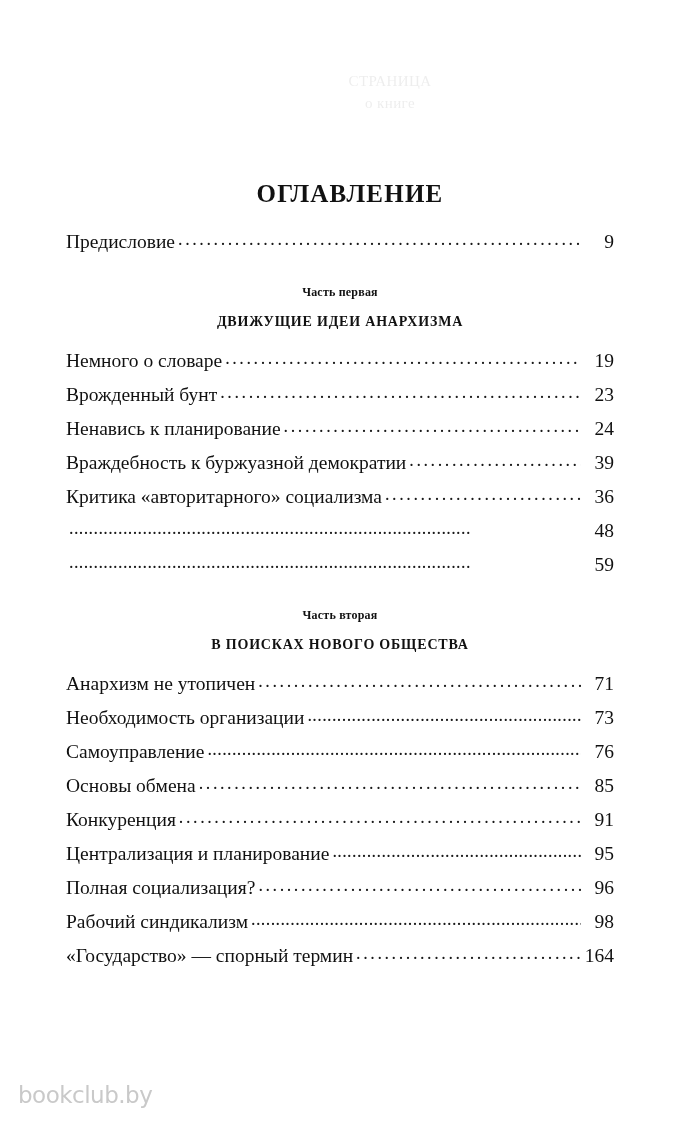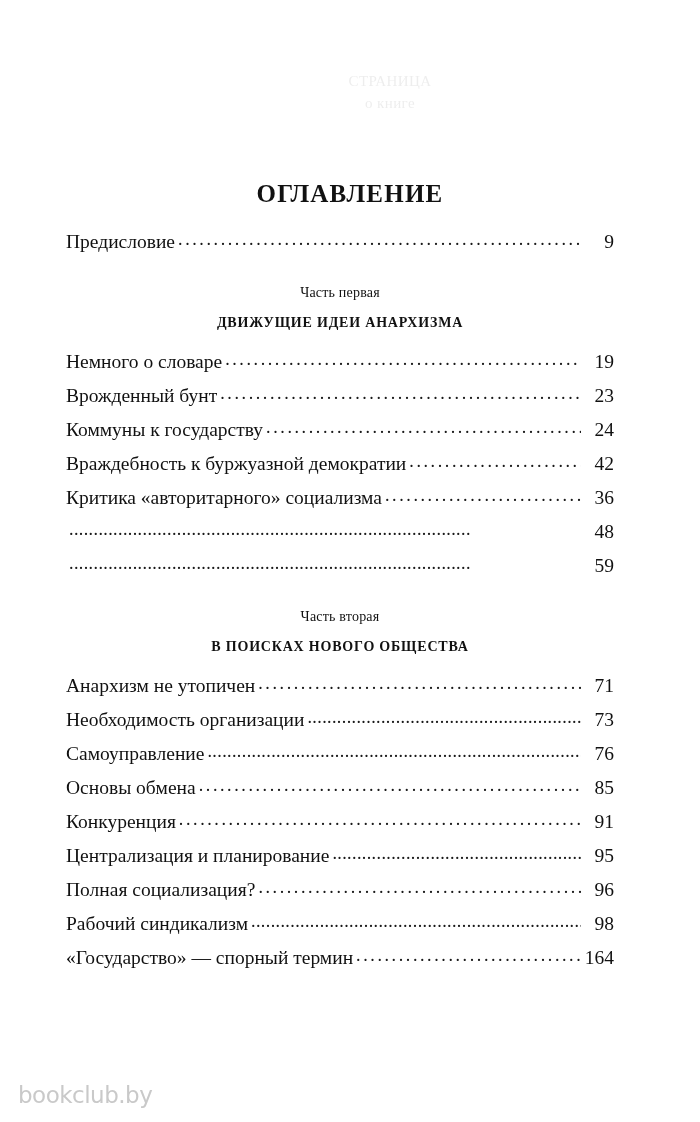--- a/index.html
+++ b/index.html
@@ -88,22 +88,22 @@
     flex: 0 0 auto;
     text-align: right;
     min-width: 30px;
   }
 
   .part {
     text-align: center;
     margin-top: 26px;
   }
   .part .part-name {
-    font-size: 14px;
-    font-weight: normal;
+    font-size: 12px;
+    font-weight: bold;
     letter-spacing: 0.2px;
   }
   .part .part-title {
     font-size: 14px;
     font-weight: bold;
     letter-spacing: 0.8px;
     text-transform: uppercase;
     margin-top: 14px;
     margin-bottom: 14px;
   }
@@ -149,28 +149,28 @@
       <span class="label">Немного о словаре</span>
       <span class="leader">..................................................................................</span>
       <span class="page-num">19</span>
     </div>
     <div class="entry">
       <span class="label">Врожденный бунт</span>
       <span class="leader">..................................................................................</span>
       <span class="page-num">23</span>
     </div>
     <div class="entry">
-      <span class="label">Коммуны к государству</span>
+      <span class="label">Ненавись к планирование</span>
       <span class="leader">..................................................................................</span>
       <span class="page-num">24</span>
     </div>
     <div class="entry">
       <span class="label">Враждебность к буржуазной демократии</span>
       <span class="leader">..................................................................................</span>
-      <span class="page-num">42</span>
+      <span class="page-num">39</span>
     </div>
     <div class="entry">
       <span class="label">Критика «авторитарного» социализма</span>
       <span class="leader">..................................................................................</span>
       <span class="page-num">36</span>
     </div>
     <div class="entry">
       <span class="leader tight">..................................................................................</span>
       <span class="page-num">48</span>
     </div>

